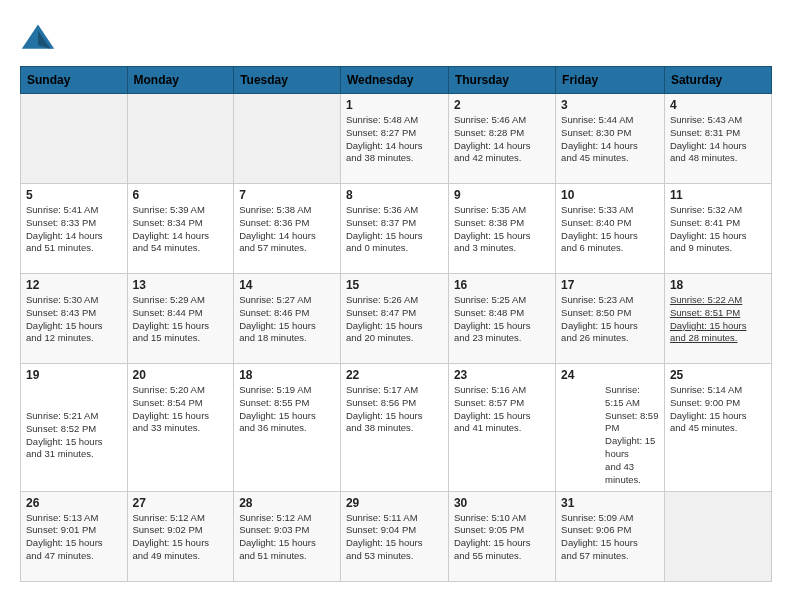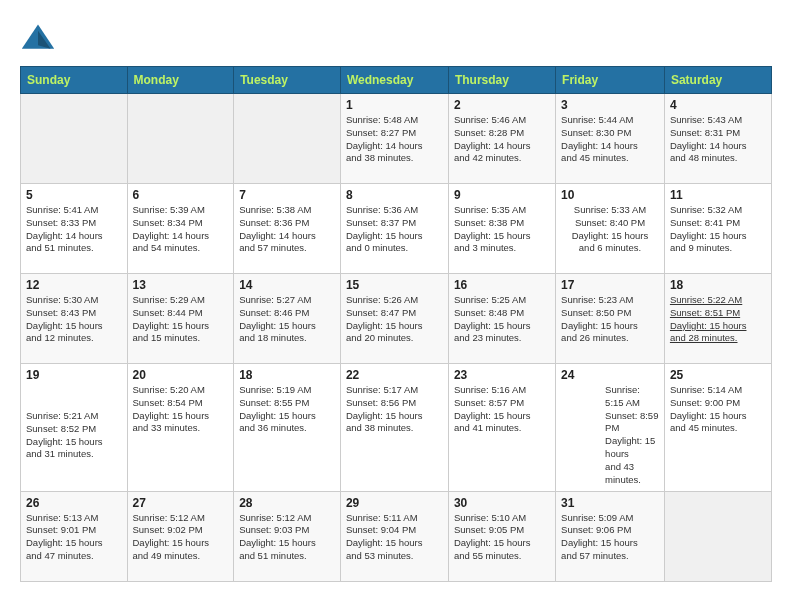--- a/index.html
+++ b/index.html
@@ -52,21 +52,21 @@
       font-size: 16px;
       color: #555;
     }
     table {
       width: 100%;
       border-collapse: collapse;
       font-size: 10px;
     }
     thead tr th {
       background-color: #2471a3;
-      color: #bef264;
+      color: #000000;
       text-align: left;
       padding: 6px 6px;
       font-size: 12px;
       font-weight: bold;
       border: 1px solid #1a5276;
     }
     tbody tr td {
       border: 1px solid #ccc;
       vertical-align: top;
       padding: 4px 5px;
@@ -192,21 +192,21 @@
         </td>
         <td>
           <div class="day-num">9</div>
           <div class="day-info" style="white-space: pre-line;">Sunrise: 5:35 AM
 Sunset: 8:38 PM
 Daylight: 15 hours
 and 3 minutes.</div>
         </td>
         <td>
           <div class="day-num">10</div>
-          <div class="day-info" style="white-space: pre-line; text-align: center;">Sunrise: 5:33 AM
+          <div class="day-info" style="white-space: pre-line;">Sunrise: 5:33 AM
 Sunset: 8:40 PM
 Daylight: 15 hours
 and 6 minutes.</div>
         </td>
         <td>
           <div class="day-num">11</div>
           <div class="day-info" style="white-space: pre-line;">Sunrise: 5:32 AM
 Sunset: 8:41 PM
 Daylight: 15 hours
 and 9 minutes.</div>

